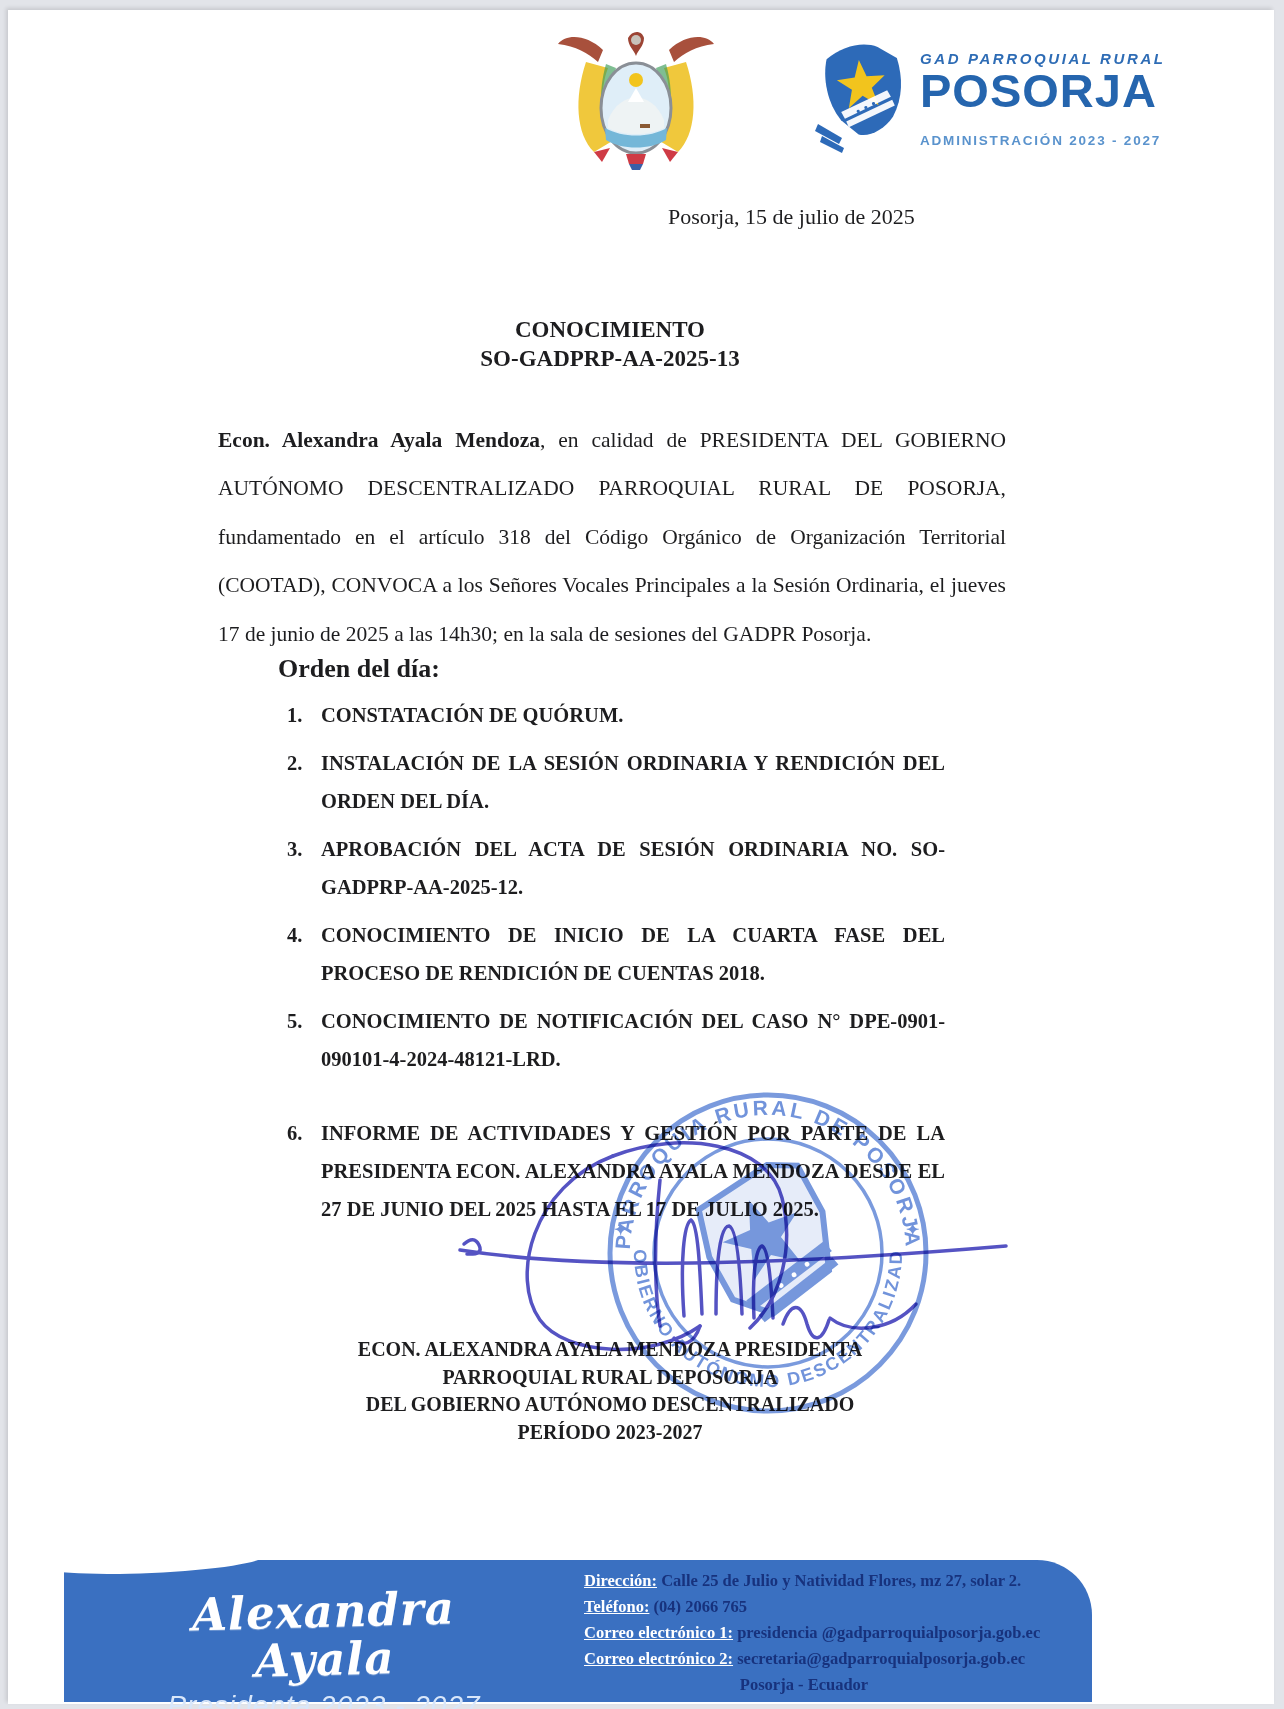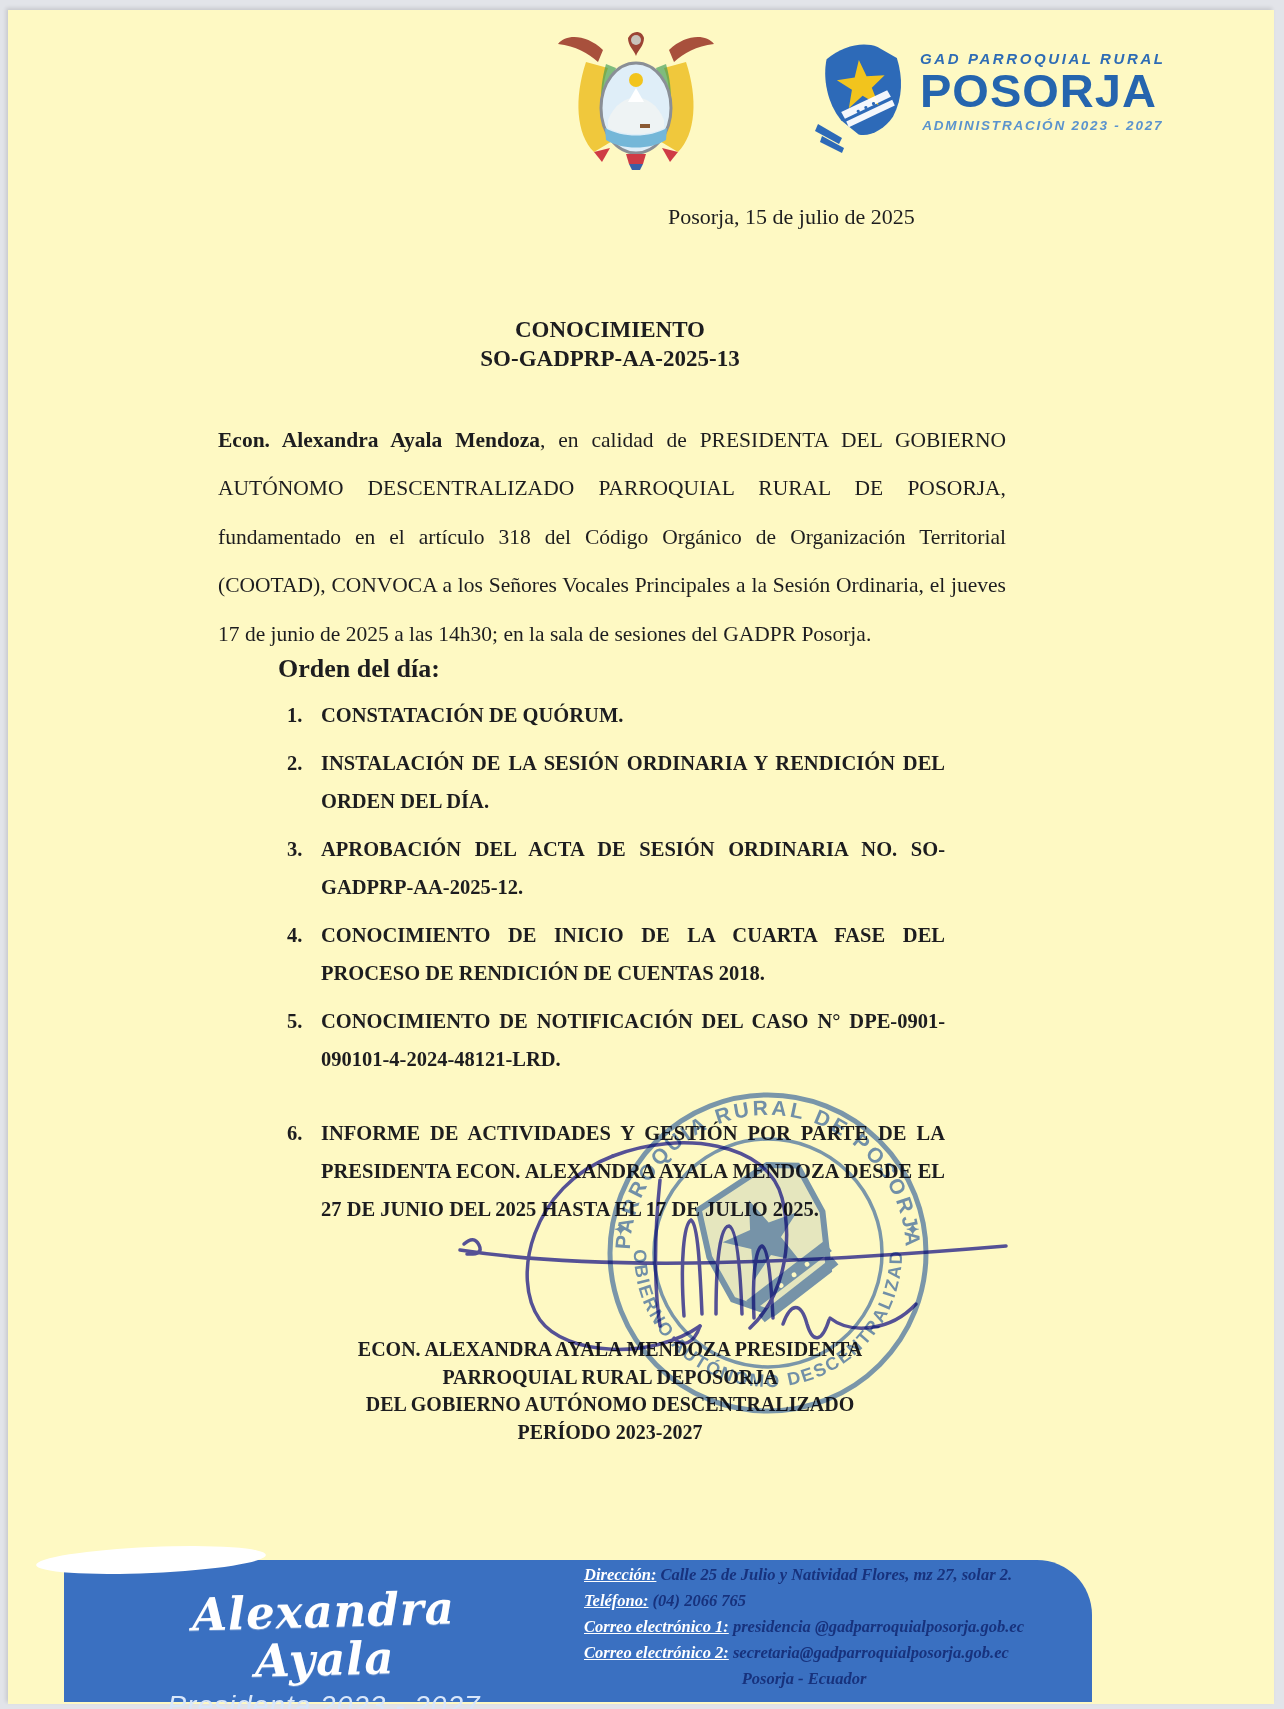--- a/index.html
+++ b/index.html
@@ -6,31 +6,31 @@
   body{
     width:1284px;height:1709px;
     background:#e2e4e9;
     font-family:"Liberation Serif", serif;
     color:#1d1d1f;
     position:relative;
     overflow:hidden;
   }
   .page{
     position:absolute;left:8px;top:10px;right:10px;bottom:5px;
-    background:#fef9c3;
+    background:#ffffff;
     box-shadow:-2px -2px 4px rgba(0,0,0,.12);
   }
   
   .coat{position:absolute;left:540px;top:18px;width:176px;height:142px;}
   .logo{position:absolute;left:804px;top:30px;display:flex;align-items:flex-start;}
   .logo-shield{width:96px;height:116px;flex:none;}
   .logo-text{margin-left:12px;margin-top:10px;font-family:"Liberation Sans",sans-serif;}
   .logo-tagline{font-style:italic;font-weight:bold;font-size:15px;letter-spacing:2.6px;color:#2e6cb5;white-space:nowrap;}
   .logo-name{font-weight:bold;font-size:47px;line-height:48px;letter-spacing:1px;color:#2565ae;white-space:nowrap;}
-  .logo-admin{font-style:italic;font-weight:bold;font-size:13.5px;letter-spacing:1.8px;color:#5a93cd;white-space:nowrap;margin-top:3px;text-align:center;}
+  .logo-admin{font-weight:bold;font-size:13.5px;letter-spacing:1.8px;color:#5a93cd;white-space:nowrap;margin-top:18px;}
   
   .date-line{position:absolute;left:660px;top:194px;font-size:22px;}
   .title-block{position:absolute;left:210px;top:305px;width:784px;text-align:center;font-weight:bold;font-size:23px;line-height:29px;}
   .intro{position:absolute;left:210px;top:384px;width:788px;font-size:21.5px;line-height:48.5px;text-align:justify;}
   .intro .b{font-weight:bold;}
   .agenda-heading{position:absolute;left:270px;top:644px;font-size:26px;font-weight:bold;}
   .agenda{position:absolute;left:279px;top:686px;width:668px;list-style:none;margin:0;padding:0;}
   .agenda li{display:flex;font-weight:bold;font-size:20.5px;line-height:38px;margin-bottom:10px;}
   .agenda .num{width:34px;flex:none;}
   .agenda .txt{width:624px;text-align:justify;}
@@ -50,21 +50,21 @@
     content:"";position:absolute;left:-28px;top:-13px;width:230px;height:26px;
     background:#ffffff;border-radius:50%;transform:rotate(-2.5deg);
   }
   .banner-left{position:absolute;left:55px;top:28px;width:410px;text-align:center;color:#fff;}
   .script-name{
     font-family:"DejaVu Serif",serif;font-style:italic;font-weight:bold;
     font-size:45px;line-height:48px;letter-spacing:1px;transform:rotate(-1.5deg);
     text-shadow:0 1px 0 rgba(255,255,255,.25);
   }
   .role{font-family:"Liberation Sans",sans-serif;font-style:italic;font-size:28px;color:#d9e7fa;margin-top:6px;letter-spacing:1px;}
-  .banner-right{position:absolute;left:520px;top:2px;width:486px;font-size:16.5px;line-height:26px;font-weight:bold;font-style:italic;}
+  .banner-right{position:absolute;left:520px;top:8px;width:486px;font-size:16.5px;line-height:26px;font-weight:bold;}
   .contact-line .lbl{color:#ffffff;text-decoration:underline;}
   .contact-line .val{color:#17327d;}
   .location{color:#17327d;text-align:center;width:440px;}
 </style>
 </head>
 <body>
 
 <div class="page">
 
   <svg class="coat" viewBox="0 0 176 142">

